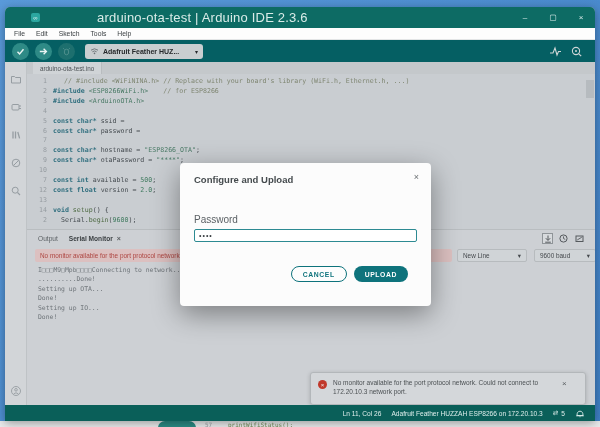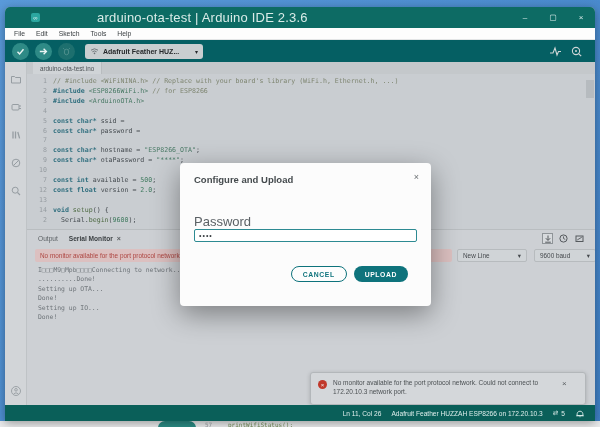--- a/index.html
+++ b/index.html
@@ -49,21 +49,21 @@
   
   .tabbar { position:absolute; left:22px; top:55px; right:0; height:12px; background:#c4c8cb; }
   .etab { position:absolute; left:6px; top:0; height:12px; background:#d0d4d7; padding:0 7px; display:flex; align-items:center;
           font-size:6.3px; color:#4c5155; border-right:1px solid #b8bcbf; }
 
   
   .editor { position:absolute; left:22px; top:67px; right:0; height:155px; background:#c9cdd1; overflow:hidden; }
   .code-line { position:absolute; left:0; right:0; height:9.9px; font:6.6px "DejaVu Sans Mono",monospace; white-space:pre; }
   .gutter { position:absolute; left:0; width:20px; text-align:right; color:#969ca1; }
   .code-text { position:absolute; left:26px; color:#464c51; }
-  .seg-c { color:#7e8570; } .seg-k { color:#2f6e7e; font-weight:bold; } .seg-s { color:#4a7a66; }
+  .seg-c { color:#7e8570;margin-left:11px; } .seg-k { color:#2f6e7e; font-weight:bold; } .seg-s { color:#4a7a66; }
   .seg-n { color:#3f7a5e; } .seg-d { color:#464c51; } .seg-f { color:#4e6a43; }
   .scroll-thumb { position:absolute; right:1px; top:6px; width:8px; height:18px; background:#b6bbbf; }
 
   
   .outpanel { position:absolute; left:22px; top:222px; right:0; bottom:16px; background:#cdd0d4; border-top:1px solid #b9bdc0; }
   .out-tabs { position:absolute; left:0; top:0; right:0; height:17px; display:flex; align-items:center; }
   .out-tab { font-size:6.6px; color:#5a5f63; margin-left:11px; display:flex; gap:4px; align-items:center; }
   .out-tab.active { font-weight:bold; color:#3c4144; }
   .out-tab .x { font-size:7px; color:#5a5f63; }
   .out-icons { margin-left:auto; margin-right:10px; display:flex; gap:5px; align-items:center; }
@@ -90,21 +90,21 @@
   .toast-icon { width:9px; height:9px; border-radius:50%; background:#c0392b; color:#f2f2f2; font-size:6px;
                 display:flex; align-items:center; justify-content:center; flex:0 0 auto; margin-top:1px; }
   .toast-text { font-size:6.5px; color:#4b5053; line-height:1.35; margin-left:6px; width:225px; }
   .toast-x { font-size:8px; color:#5a5f63; margin-left:4px; }
 
   
   .dialog { position:absolute; left:175px; top:156px; width:251px; height:143px; background:#fcfcfc; border-radius:4px;
             box-shadow:0 8px 28px rgba(0,0,0,.4); z-index:50; }
   .dlg-title { position:absolute; left:14px; top:11px; font-size:9.5px; font-weight:bold; color:#454b4e; }
   .dlg-close { position:absolute; right:12px; top:9px; font-size:9px; color:#6a6f72; }
-  .dlg-label { position:absolute; left:14px; top:51px; font-size:13px; color:#5b6165; }
+  .dlg-label { position:absolute; left:14px; top:51px; font-size:10px; color:#5b6165; }
   .dlg-input { position:absolute; left:14px; top:66px; width:223px; height:13px; background:#ffffff;
                border:1px solid #2d8a92; border-radius:2px; display:flex; align-items:center; }
   .dlg-input span { font-size:7px; color:#3a3f42; margin-left:4px; letter-spacing:1px; }
   .dlg-buttons { position:absolute; right:23px; top:103px; display:flex; gap:7px; }
   .btn { height:16px; border-radius:9px; display:flex; align-items:center; justify-content:center;
          font-size:6.8px; font-weight:bold; letter-spacing:.6px; padding:0 11px; }
   .btn-cancel { border:1.5px solid #0e737c; color:#0e737c; background:#fdfdfd; }
   .btn-upload { background:#0e737c; color:#ffffff; }
 
   svg { display:block; }

